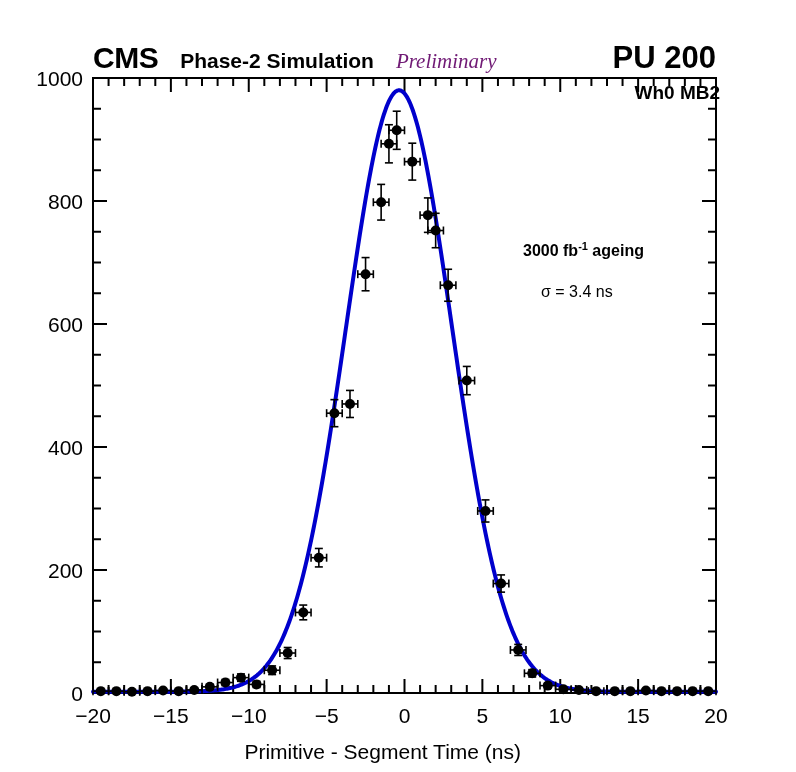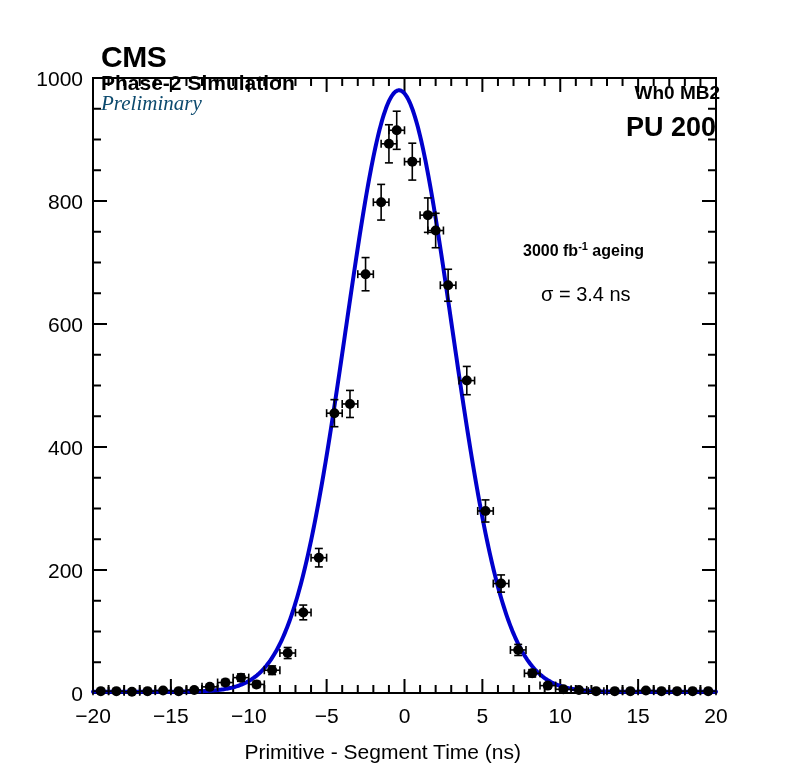--- a/index.html
+++ b/index.html
@@ -23,50 +23,50 @@
   
   .cms-header {
     position: absolute;
     left: 93px;
     top: 42px;
     width: 623px;
     height: 30px;
     display: flex;
     align-items: baseline;
     white-space: nowrap;
-    flex-direction: column;
   }
   .cms-logo {
     font-family: "Liberation Sans", sans-serif;
     font-weight: bold;
     font-size: 30px;
     letter-spacing: -0.5px;
     color: #000;
     line-height: 1;
   }
   .cms-sub {
     font-family: "Liberation Sans", sans-serif;
     font-weight: bold;
     font-size: 21px;
     color: #000;
-    margin-left: 8px;
+    margin-left: 22px;
     line-height: 1;
   }
   .cms-prelim {
     font-family: "Liberation Serif", serif;
     font-style: italic;
     font-size: 21px;
-    color: #0c4a6e;
+    color: #701a75;
+    margin-left: 22px;
     line-height: 1;
     text-align: center;
   }
   .cms-pu {
     font-family: "Liberation Sans", sans-serif;
     font-weight: bold;
-    font-size: 27px;
+    font-size: 31px;
     color: #000;
     margin-left: auto;
     line-height: 1;
   }
   
   .frame-label {
     position: absolute;
     font-family: "Liberation Sans", sans-serif;
     font-weight: bold;
     font-size: 19px;
@@ -83,21 +83,21 @@
     font-size: 16px;
     color: #000;
     white-space: nowrap;
   }
   .annot-lumi sup { font-size: 11px; vertical-align: super; }
   .annot-sigma {
     position: absolute;
     left: 541px;
     top: 283px;
     font-family: "Liberation Sans", sans-serif;
-    font-size: 20px;
+    font-size: 16px;
     color: #000;
     white-space: nowrap;
   }
   
   #xaxis-title {
     position: absolute;
     left: 0; top: 740px;
     width: 628px;
     text-align: right;
     padding-right: 107px;

